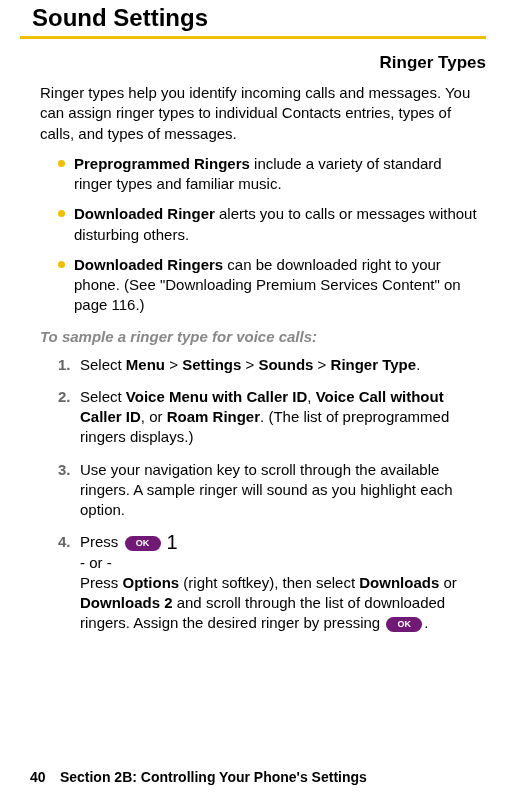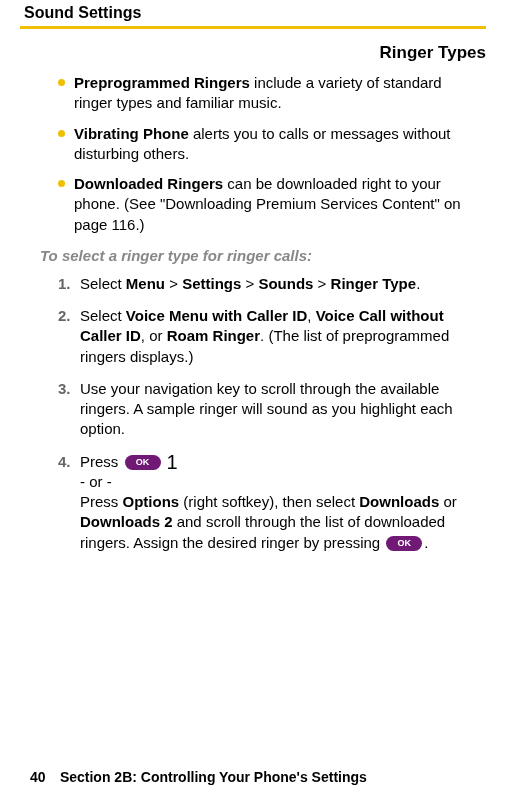--- a/index.html
+++ b/index.html
@@ -11,23 +11,23 @@
     background: #fff;
   }
   .page {
     position: relative;
     width: 506px;
     min-height: 811px;
     padding: 4px 20px 0 20px;
     box-sizing: border-box;
   }
   .h1 {
-    font-size: 16px;
+    font-size: 24px;
     font-weight: 700;
-    margin: 0 0 4px 0;
+    margin: 0 0 4px 8px;
     padding-left: 4px;
   }
   .rule {
     height: 3px;
     background: #f0c000;
     margin: 0 0 14px 0;
   }
   .h2 {
     font-size: 17px;
     font-weight: 700;
@@ -135,36 +135,37 @@
 </head>
 <body>
 
 <div class="page">
 
   <h1 class="h1">Sound Settings</h1>
   <div class="rule"></div>
 
   <h2 class="h2">Ringer Types</h2>
 
+  <p class="body">Ringer types help you identify incoming calls and messages. You can assign ringer types to individual Contacts entries, types of calls, and types of messages.</p>
 
   <ul class="blist">
     <li>
       <span class="b">Preprogrammed Ringers</span><span> include a variety of standard ringer types and familiar music.</span>
     </li>
     <li>
-      <span class="b">Vibrating Phone</span><span> alerts you to calls or messages without disturbing others.</span>
+      <span class="b">Downloaded Ringer</span><span> alerts you to calls or messages without disturbing others.</span>
     </li>
     <li>
       <span class="b">Downloaded Ringers</span><span> can be downloaded right to your phone. (See "Downloading Premium Services Content" on page 116.)</span>
     </li>
   </ul>
 
 
 
-  <p class="instr">To select a ringer type for ringer calls:</p>
+  <p class="instr">To sample a ringer type for voice calls:</p>
 
   <ol class="nlist">
     <li>
       <span class="num">1.</span>
       <span>Select </span><span class="b">Menu</span><span> &gt; </span><span class="b">Settings</span><span> &gt; </span><span class="b">Sounds</span><span> &gt; </span><span class="b">Ringer Type</span><span>.</span>
     </li>
     <li>
       <span class="num">2.</span>
       <span>Select </span><span class="b">Voice Menu with Caller ID</span><span>, </span><span class="b">Voice Call without Caller ID</span><span>, or </span><span class="b">Roam Ringer</span><span>. (The list of preprogrammed ringers displays.)</span>
     </li>

